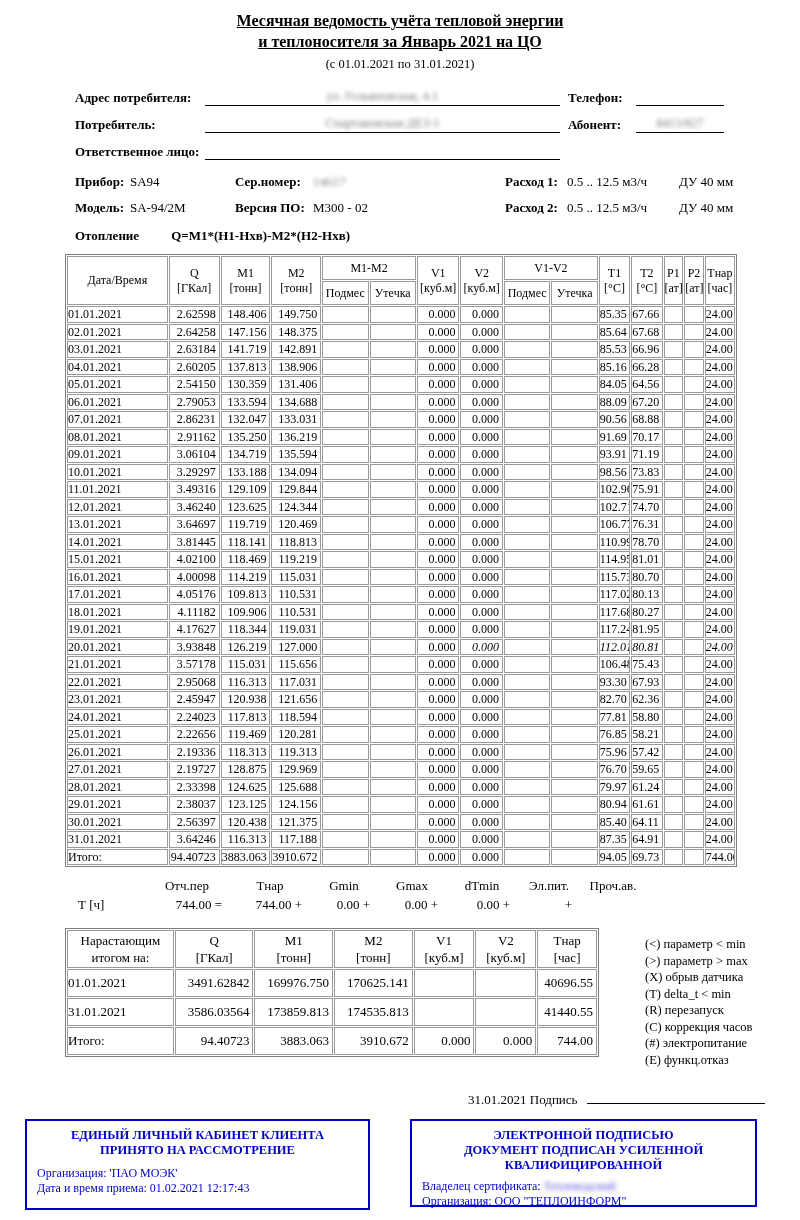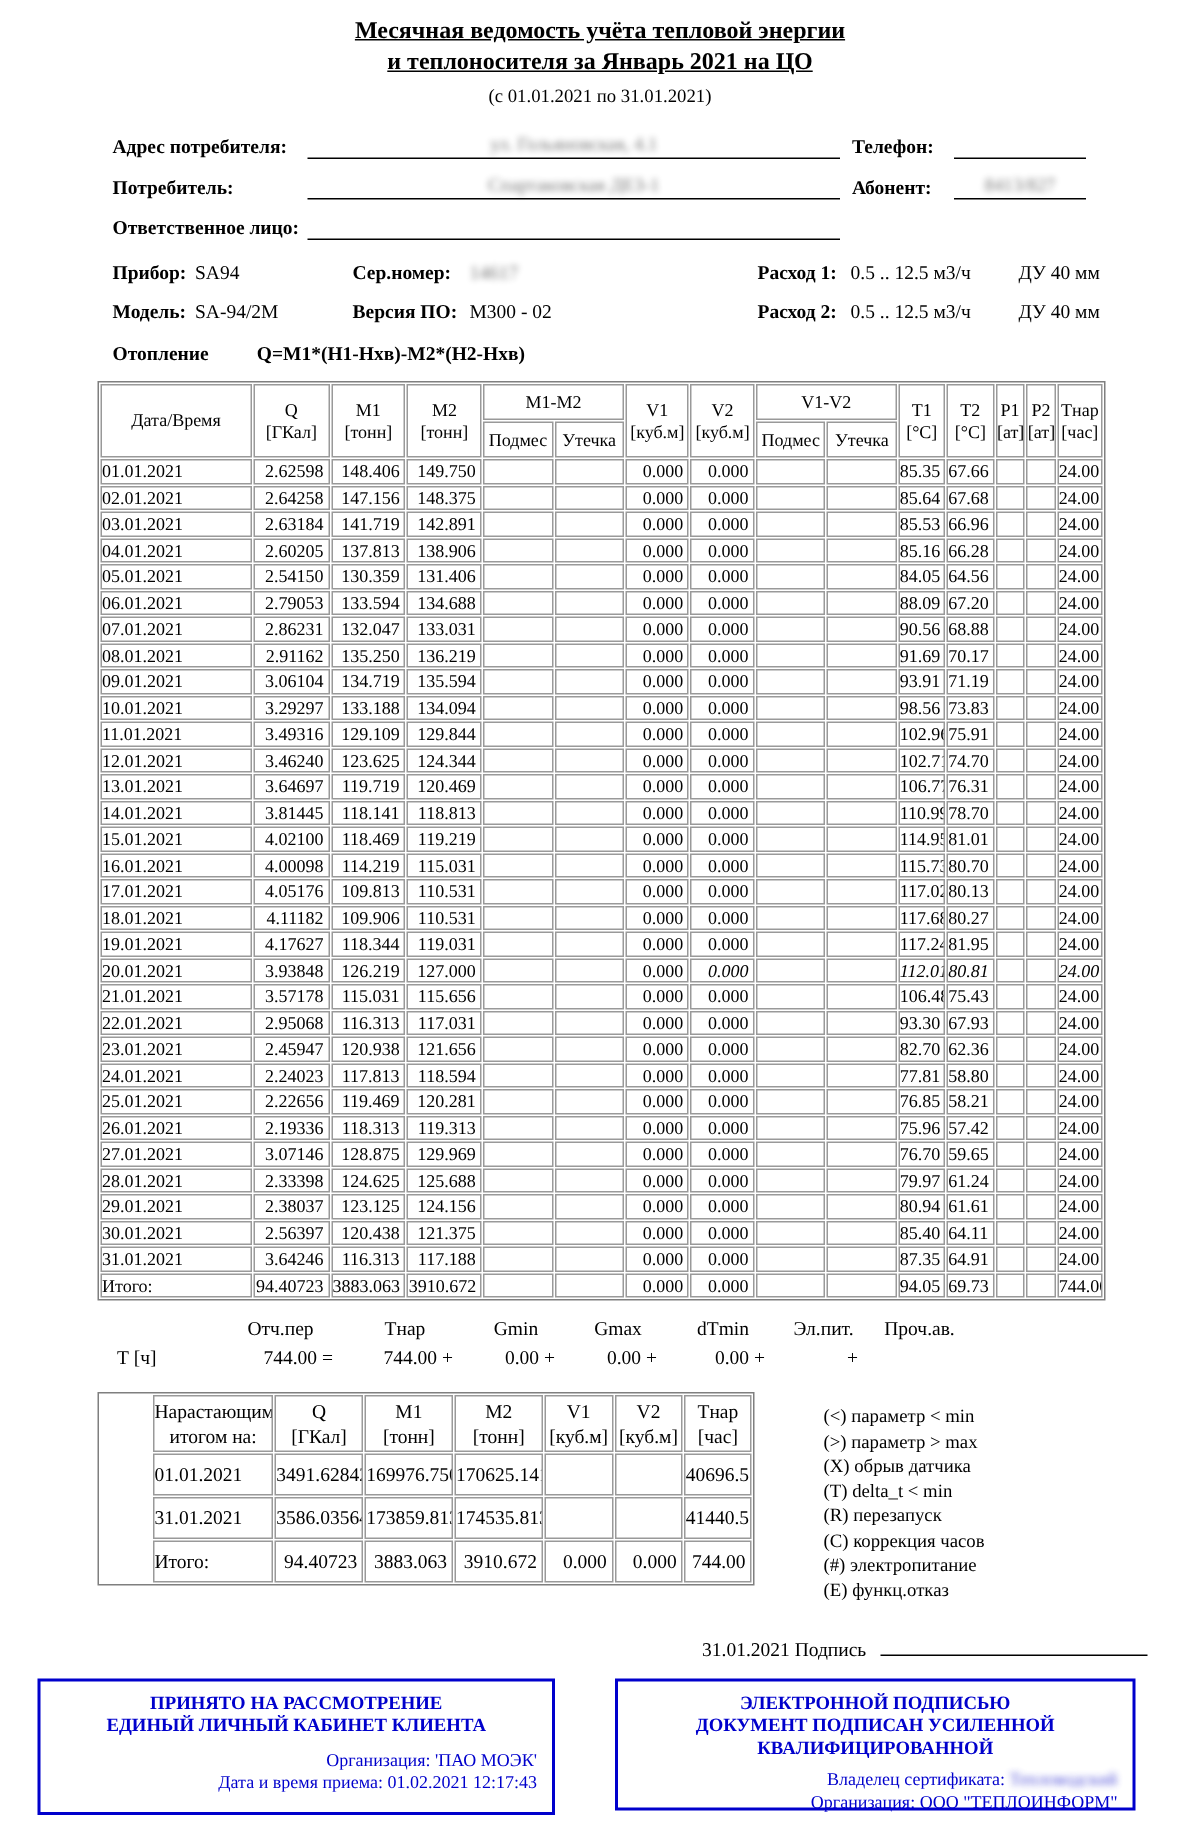--- a/index.html
+++ b/index.html
@@ -49,36 +49,36 @@
   
   .sumwrap{margin:11px 0 0 78px;}
   table.sum{border-collapse:collapse;font-size:13px;}
   table.sum td{padding:0 0 3px 0;white-space:nowrap;}
   table.sum .h{text-align:center;}
   table.sum .v{text-align:right;padding-right:8px;}
   table.sum .lab{text-align:left;}
 
   
   .cumrow{display:flex;margin:12px 0 0 65px;align-items:flex-start;}
-  table.cum{width:438px;font-size:13px;padding-left:35px;}
+  table.cum{width:534px;font-size:13px;}
   table.cum thead th{height:36px;line-height:17px;font-size:13px;}
   table.cum td{height:26px;line-height:26px;}
   .legend{margin-left:46px;font-size:12.5px;line-height:16.5px;padding-top:8px;}
 
   
   .sigrow{margin:22px 0 0 468px;font-size:13px;height:17px;}
   .sigline{display:inline-block;width:178px;border-bottom:1px solid #000;height:13px;margin-left:6px;}
 
   
   .boxes{display:flex;margin:12px 0 0 25px;}
   .bluebox{border:2px solid #0000cc;color:#0000cc;box-sizing:border-box;padding:7px 10px 6px 10px;}
   .box-accept{width:345px;height:91px;margin-right:40px;}
   .box-esign{width:347px;height:88px;}
   .bluebox .btitle{font-weight:bold;font-size:12.5px;text-align:center;line-height:15px;}
-  .bluebox .bbody{margin-top:8px;font-size:12px;line-height:15px;text-align:right;}
+  .bluebox .bbody{margin-top:8px;font-size:12px;line-height:15px;text-align:left;}
   .box-esign .bbody{margin-top:6px;}
   .bluebox .redacted{color:#2a2ad0;opacity:.8;}
 </style>
 </head>
 <body>
 
 <div class="page">
 
   <div class="titles">
     <div class="t1">Месячная ведомость учёта тепловой энергии</div>
@@ -642,21 +642,21 @@
           <td class="cnum"></td>
           <td class="cnum"></td>
           <td class="cnum">75.96</td>
           <td class="cnum">57.42</td>
           <td class="cnum"></td>
           <td class="cnum"></td>
           <td class="cnum">24.00</td>
         </tr>
         <tr>
           <td class="cdate">27.01.2021</td>
-          <td class="cnum">3.07146</td>
+          <td class="cnum">2.19727</td>
           <td class="cnum">128.875</td>
           <td class="cnum">129.969</td>
           <td class="cnum"></td>
           <td class="cnum"></td>
           <td class="cnum">0.000</td>
           <td class="cnum">0.000</td>
           <td class="cnum"></td>
           <td class="cnum"></td>
           <td class="cnum">76.70</td>
           <td class="cnum">59.65</td>
@@ -876,22 +876,22 @@
 
   <div class="sigrow">
     <span>31.01.2021</span>
     <span>Подпись</span>
     <span class="sigline"></span>
   </div>
 
   <div class="boxes">
     <div class="bluebox box-accept">
       <div class="btitle">
+        <div>ЕДИНЫЙ ЛИЧНЫЙ КАБИНЕТ КЛИЕНТА</div>
         <div>ПРИНЯТО НА РАССМОТРЕНИЕ</div>
-        <div>ЕДИНЫЙ ЛИЧНЫЙ КАБИНЕТ КЛИЕНТА</div>
       </div>
       <div class="bbody">
         <div>Организация: 'ПАО МОЭК'</div>
         <div>Дата и время приема: 01.02.2021 12:17:43</div>
       </div>
     </div>
     <div class="bluebox box-esign">
       <div class="btitle">
         <div>ЭЛЕКТРОННОЙ ПОДПИСЬЮ</div>
         <div>ДОКУМЕНТ ПОДПИСАН УСИЛЕННОЙ КВАЛИФИЦИРОВАННОЙ</div>

